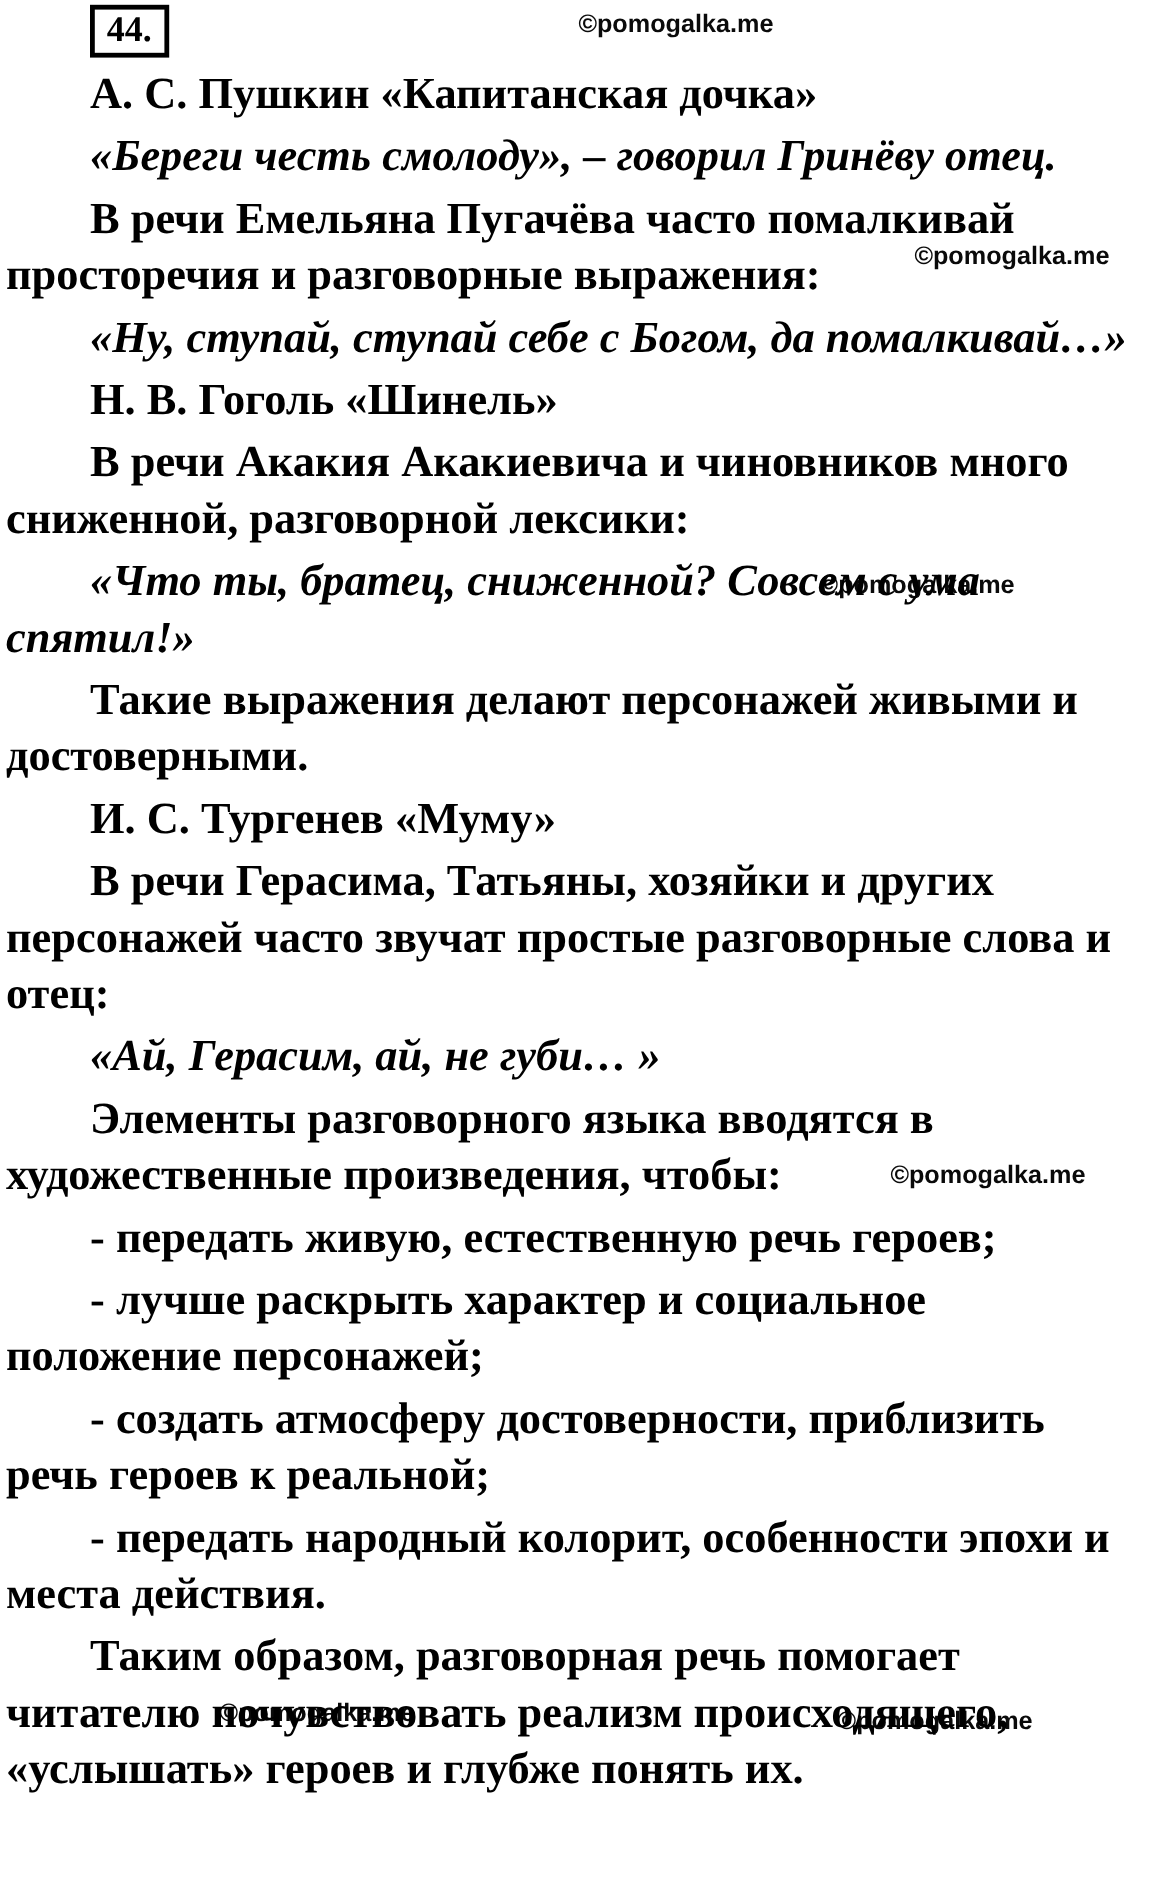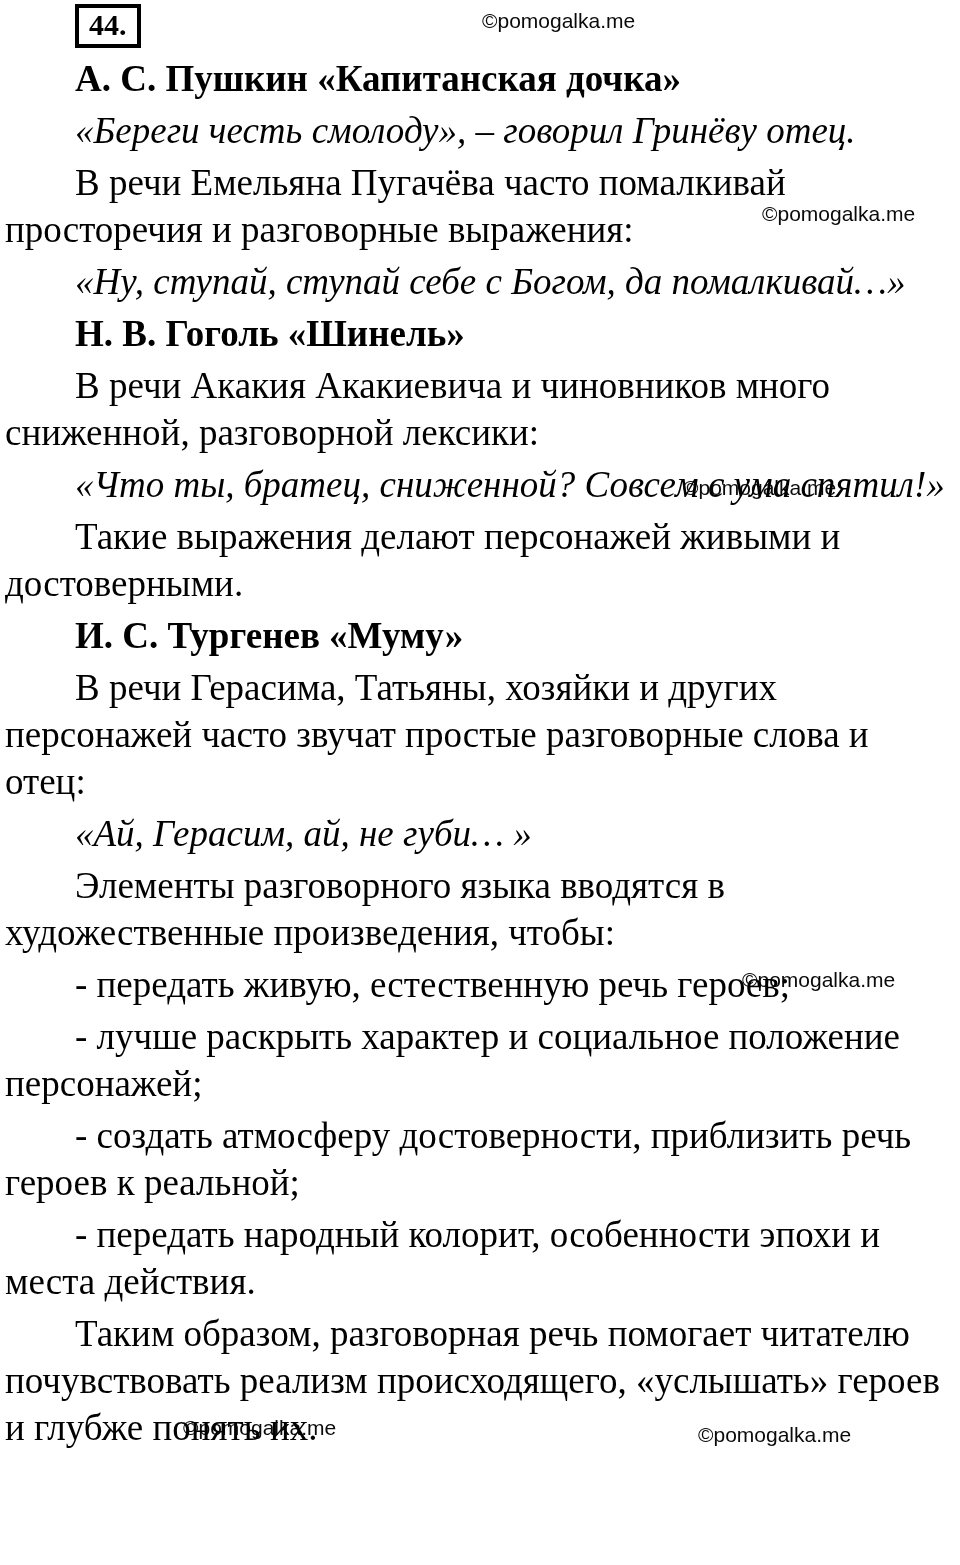--- a/index.html
+++ b/index.html
@@ -32,31 +32,32 @@
     left: 5px;
     top: 50px;
     width: 948px;
     font-size: 37px;
     line-height: 47px;
   }
   .content p {
     margin: 5px 0;
     text-indent: 70px;
     text-align: left;
+    font-weight: bold;
   }
   .content p.heading {
     font-weight: 700;
   }
   .content p.quote {
     font-style: italic;
   }
   .wm {
     position: absolute;
     font-family: "Liberation Sans", sans-serif;
-    font-weight: 400;
+    font-weight: 700;
     font-size: 21px;
     line-height: 22px;
     color: #0a0a0a;
     white-space: nowrap;
     letter-spacing: 0px;
   }
   .wm-top-center   { left: 482px; top: 10px; }
   .wm-right-upper  { left: 762px; top: 203px; }
   .wm-right-middle { left: 683px; top: 477px; }
   .wm-right-lower  { left: 742px; top: 969px; }

